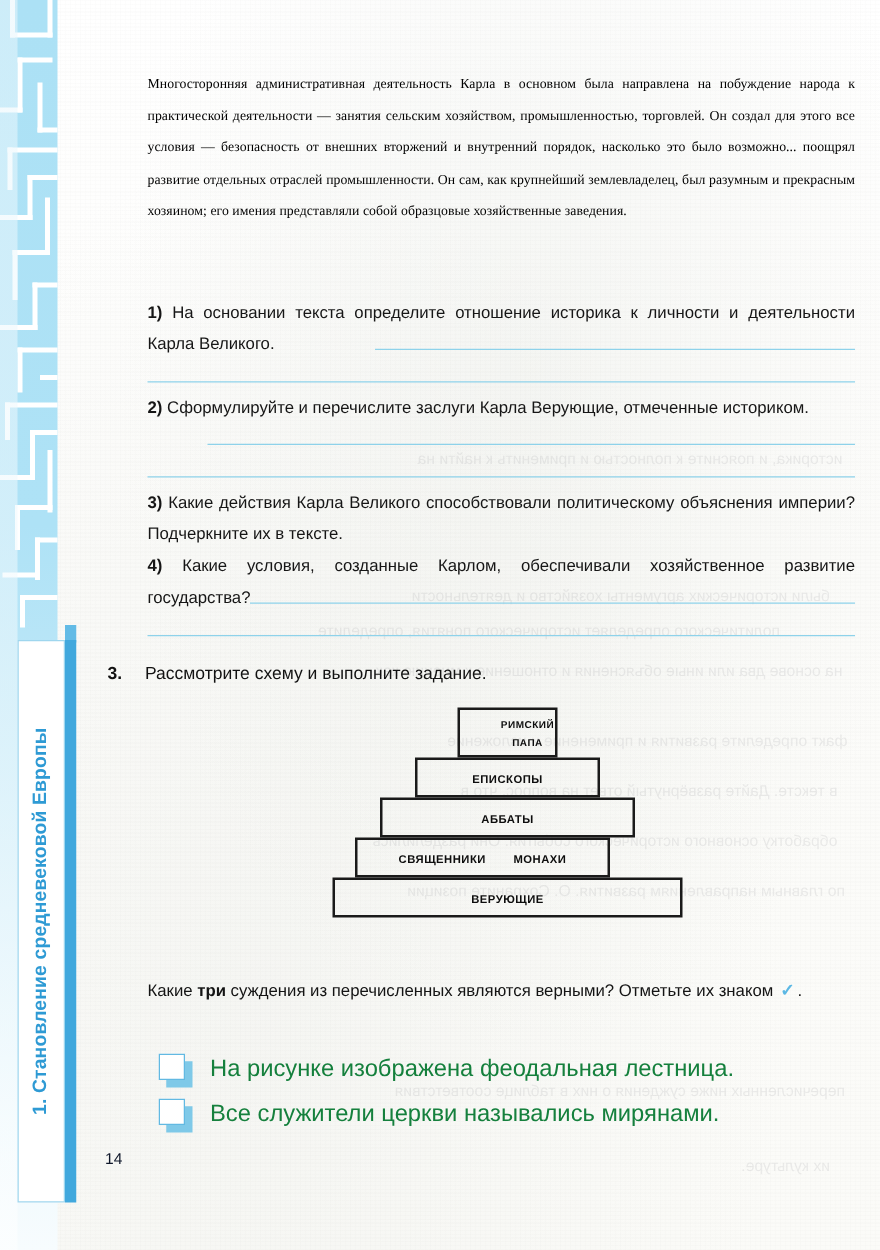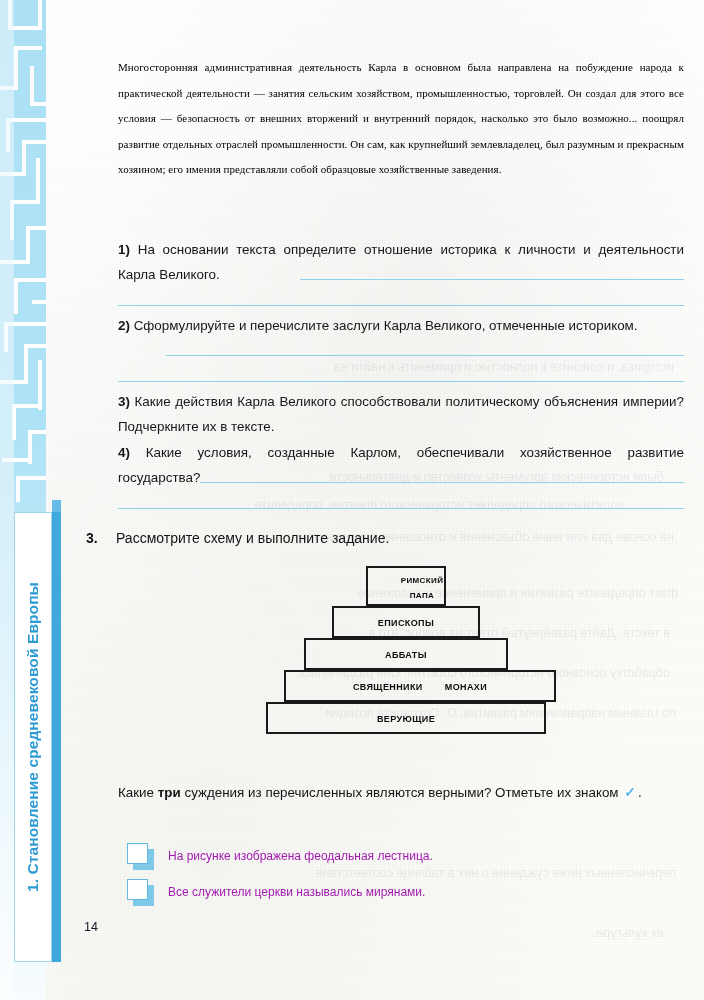--- a/index.html
+++ b/index.html
@@ -180,21 +180,21 @@
     font-variant: small-caps;
     text-transform: lowercase;
     letter-spacing: .4px;
     white-space: nowrap;
   }
   .pyr-row > span { text-transform: lowercase; font-variant: small-caps; }
   .pyr-r1 { left: 90px;  top: 0px;   width: 80px;  height: 40px;
             flex-direction: column; font-size: 11.6px; line-height: 15px; padding-left: 32px; }
   .pyr-r2 { left: 56px;  top: 40px;  width: 148px; height: 32px; font-size: 12.4px; }
   .pyr-r3 { left: 28px;  top: 72px;  width: 204px; height: 32px; font-size: 12.4px; }
-  .pyr-r4 { left: 8px;   top: 104px; width: 272px; height: 32px; font-size: 12.4px;
+  .pyr-r4 { left: 8px;   top: 104px; width: 204px; height: 32px; font-size: 12.4px;
             justify-content: center; gap: 22px; }
   .pyr-r5 { left: -10px; top: 136px; width: 280px; height: 32px; font-size: 12.4px; }
 
   
   .instr {
     position: absolute;
     left: 0; top: 780px;
     width: 566px;
     font-size: 13.4px;
     line-height: 25.4px;
@@ -229,22 +229,22 @@
   }
   .cbox {
     position: absolute;
     left: 1px; top: 0px;
     width: 21px; height: 21px;
     background: #ffffff;
     border: 1.6px solid #62b9e2;
     box-sizing: border-box;
   }
   .stmt-text {
-    font-size: 12px;
-    color: #a21caf;
+    font-size: 19px;
+    color: #15803d;
     padding-left: 8px;
   }
 
   
   .page-num {
     position: absolute;
     left: 84px;
     top: 920px;
     font-size: 12.5px;
     color: #0f172a;
@@ -351,21 +351,21 @@
   <div class="q-block" style="top:237px;">
     <div class="q-text">
       <span class="q-num">1)</span><span> На основании текста определите отношение историка к личности и деятельности Карла Великого.</span>
     </div>
   </div>
   <div class="rule" style="left:182px; top:279px; width:384px;"></div>
   <div class="rule" style="left:0px;   top:305px; width:566px;"></div>
 
   <div class="q-block" style="top:313px;">
     <div class="q-text">
-      <span class="q-num">2)</span><span> Сформулируйте и перечислите заслуги Карла Великого, отмеченные историком.</span>
+      <span class="q-num">2)</span><span> Сформулируйте и перечислите заслуги Карла Верующие, отмеченные историком.</span>
     </div>
   </div>
   <div class="rule" style="left:48px;  top:355px; width:518px;"></div>
   <div class="rule" style="left:0px;   top:381px; width:566px;"></div>
 
   <div class="q-block" style="top:389px;">
     <div class="q-text">
       <span class="q-num">3)</span><span> Какие действия Карла Великого способствовали политическому объяснения империи? Подчеркните их в тексте.</span>
     </div>
   </div>

